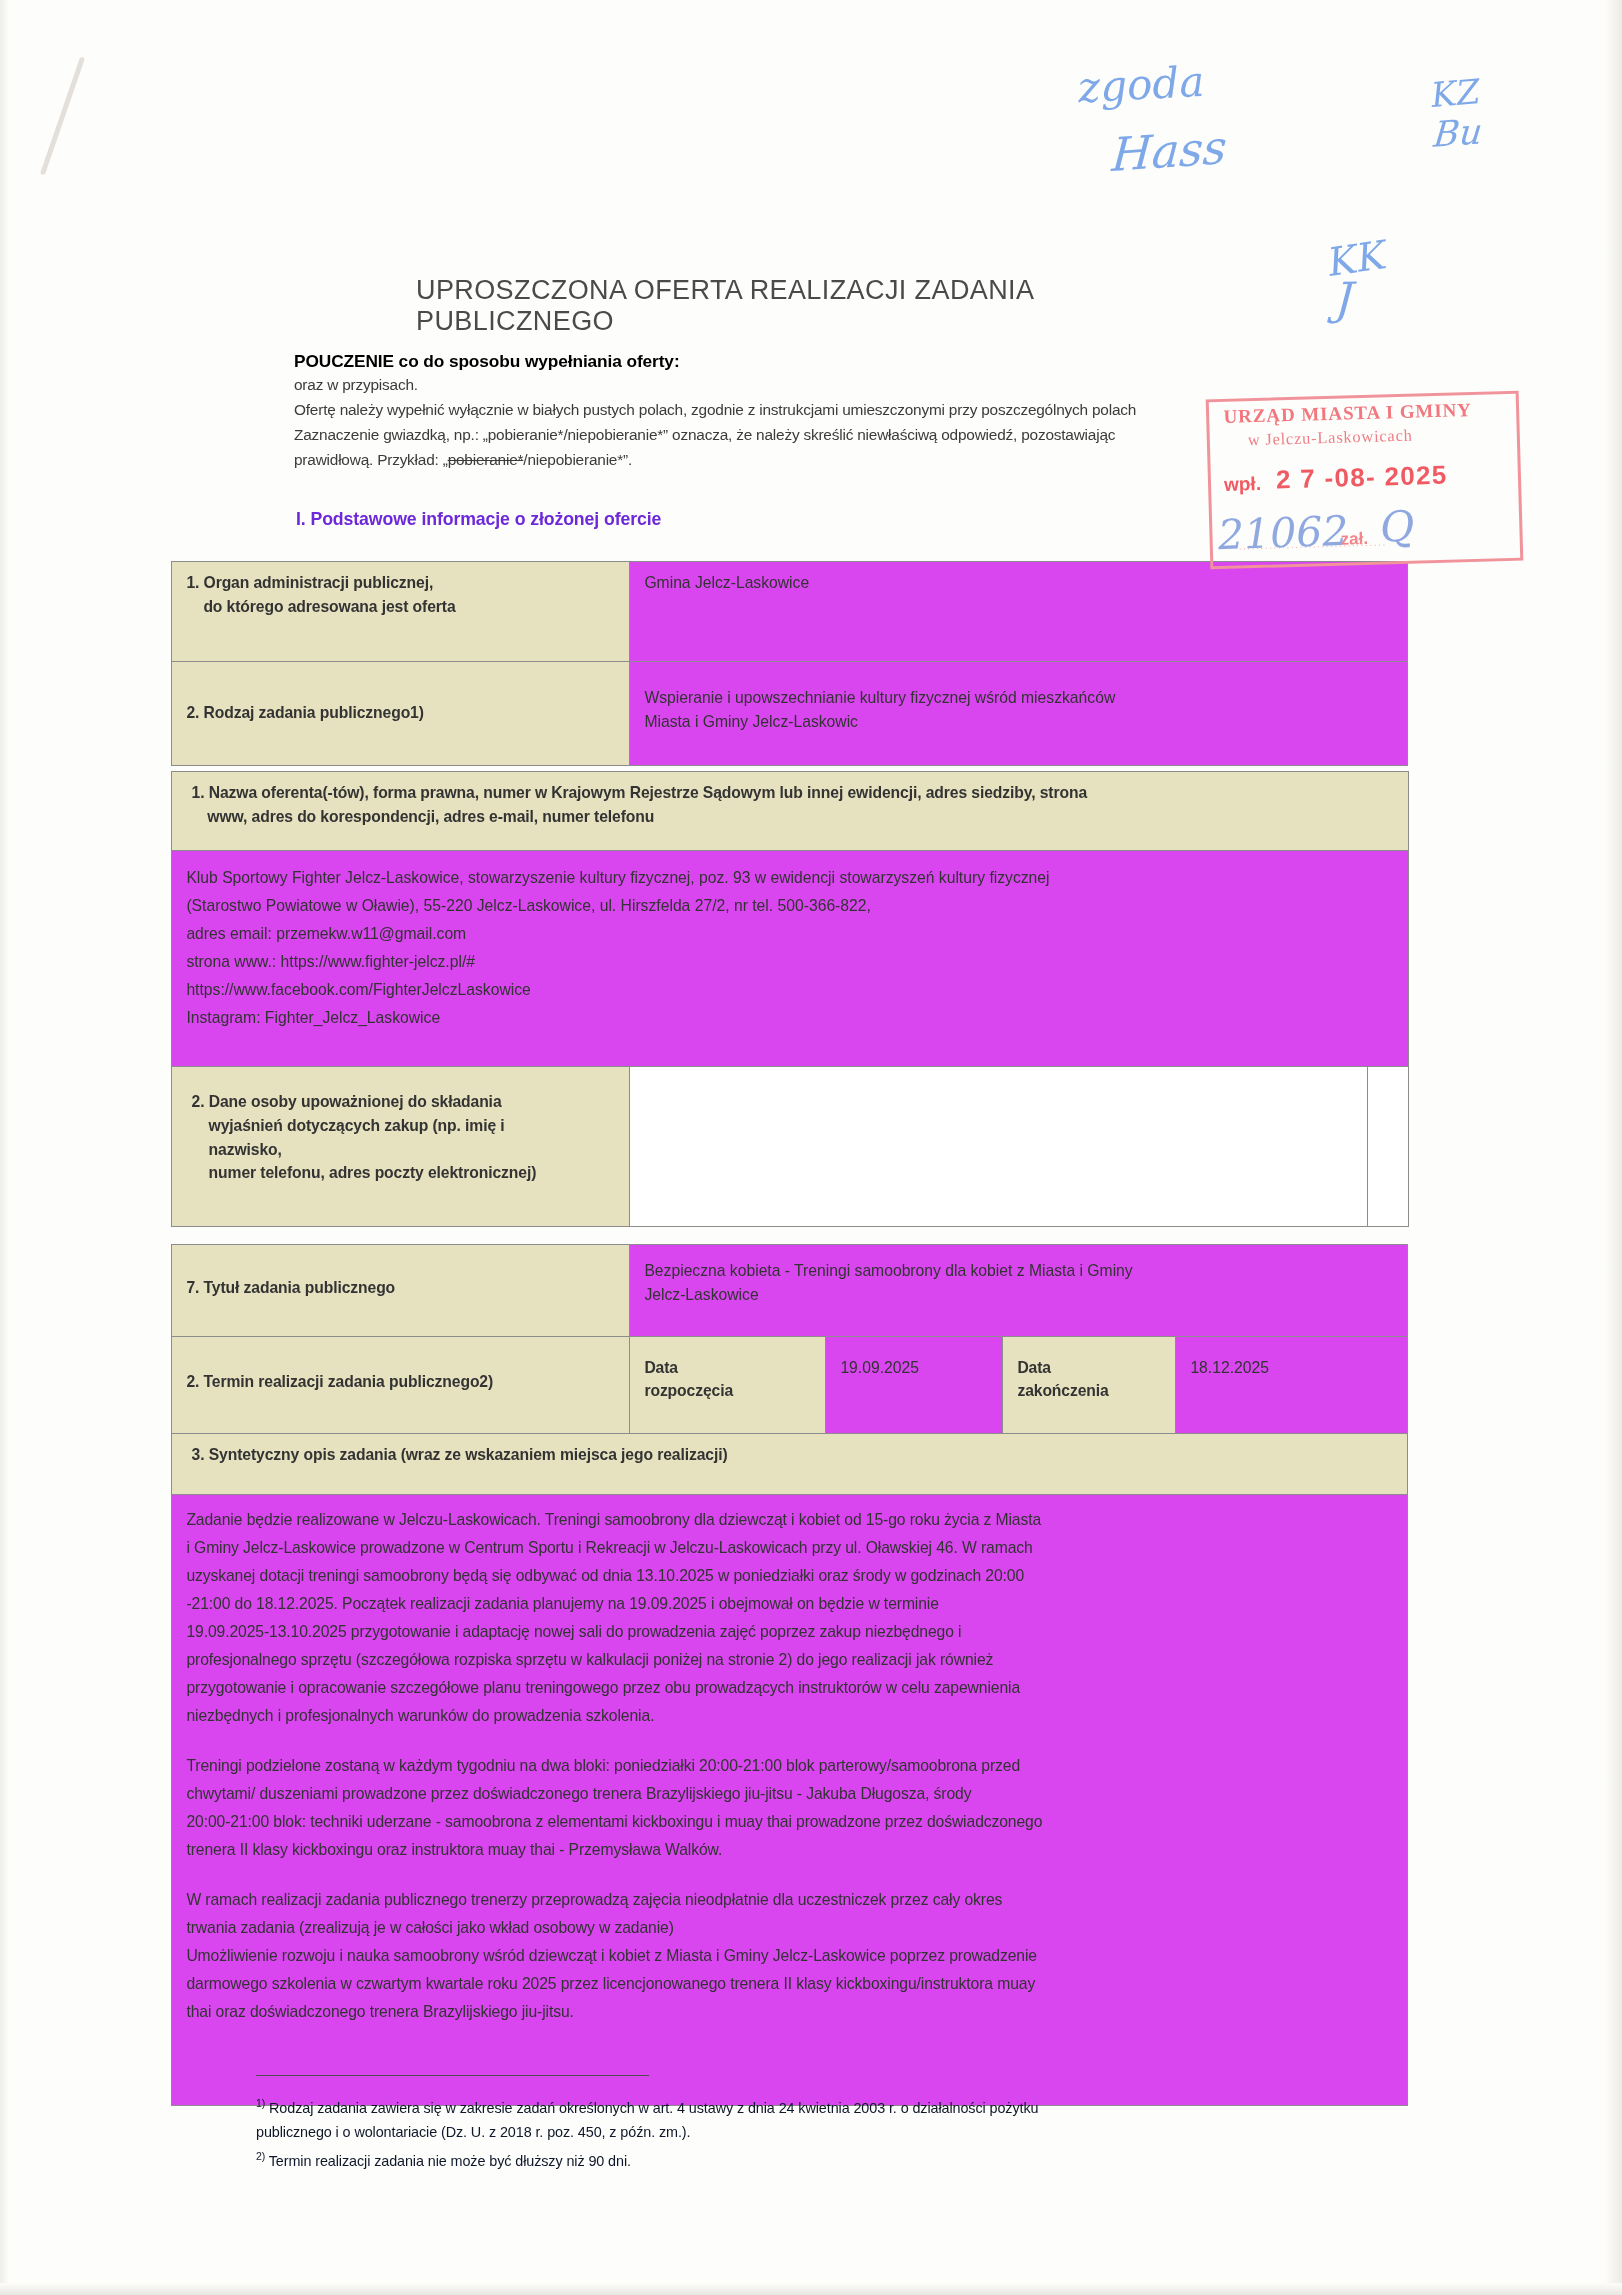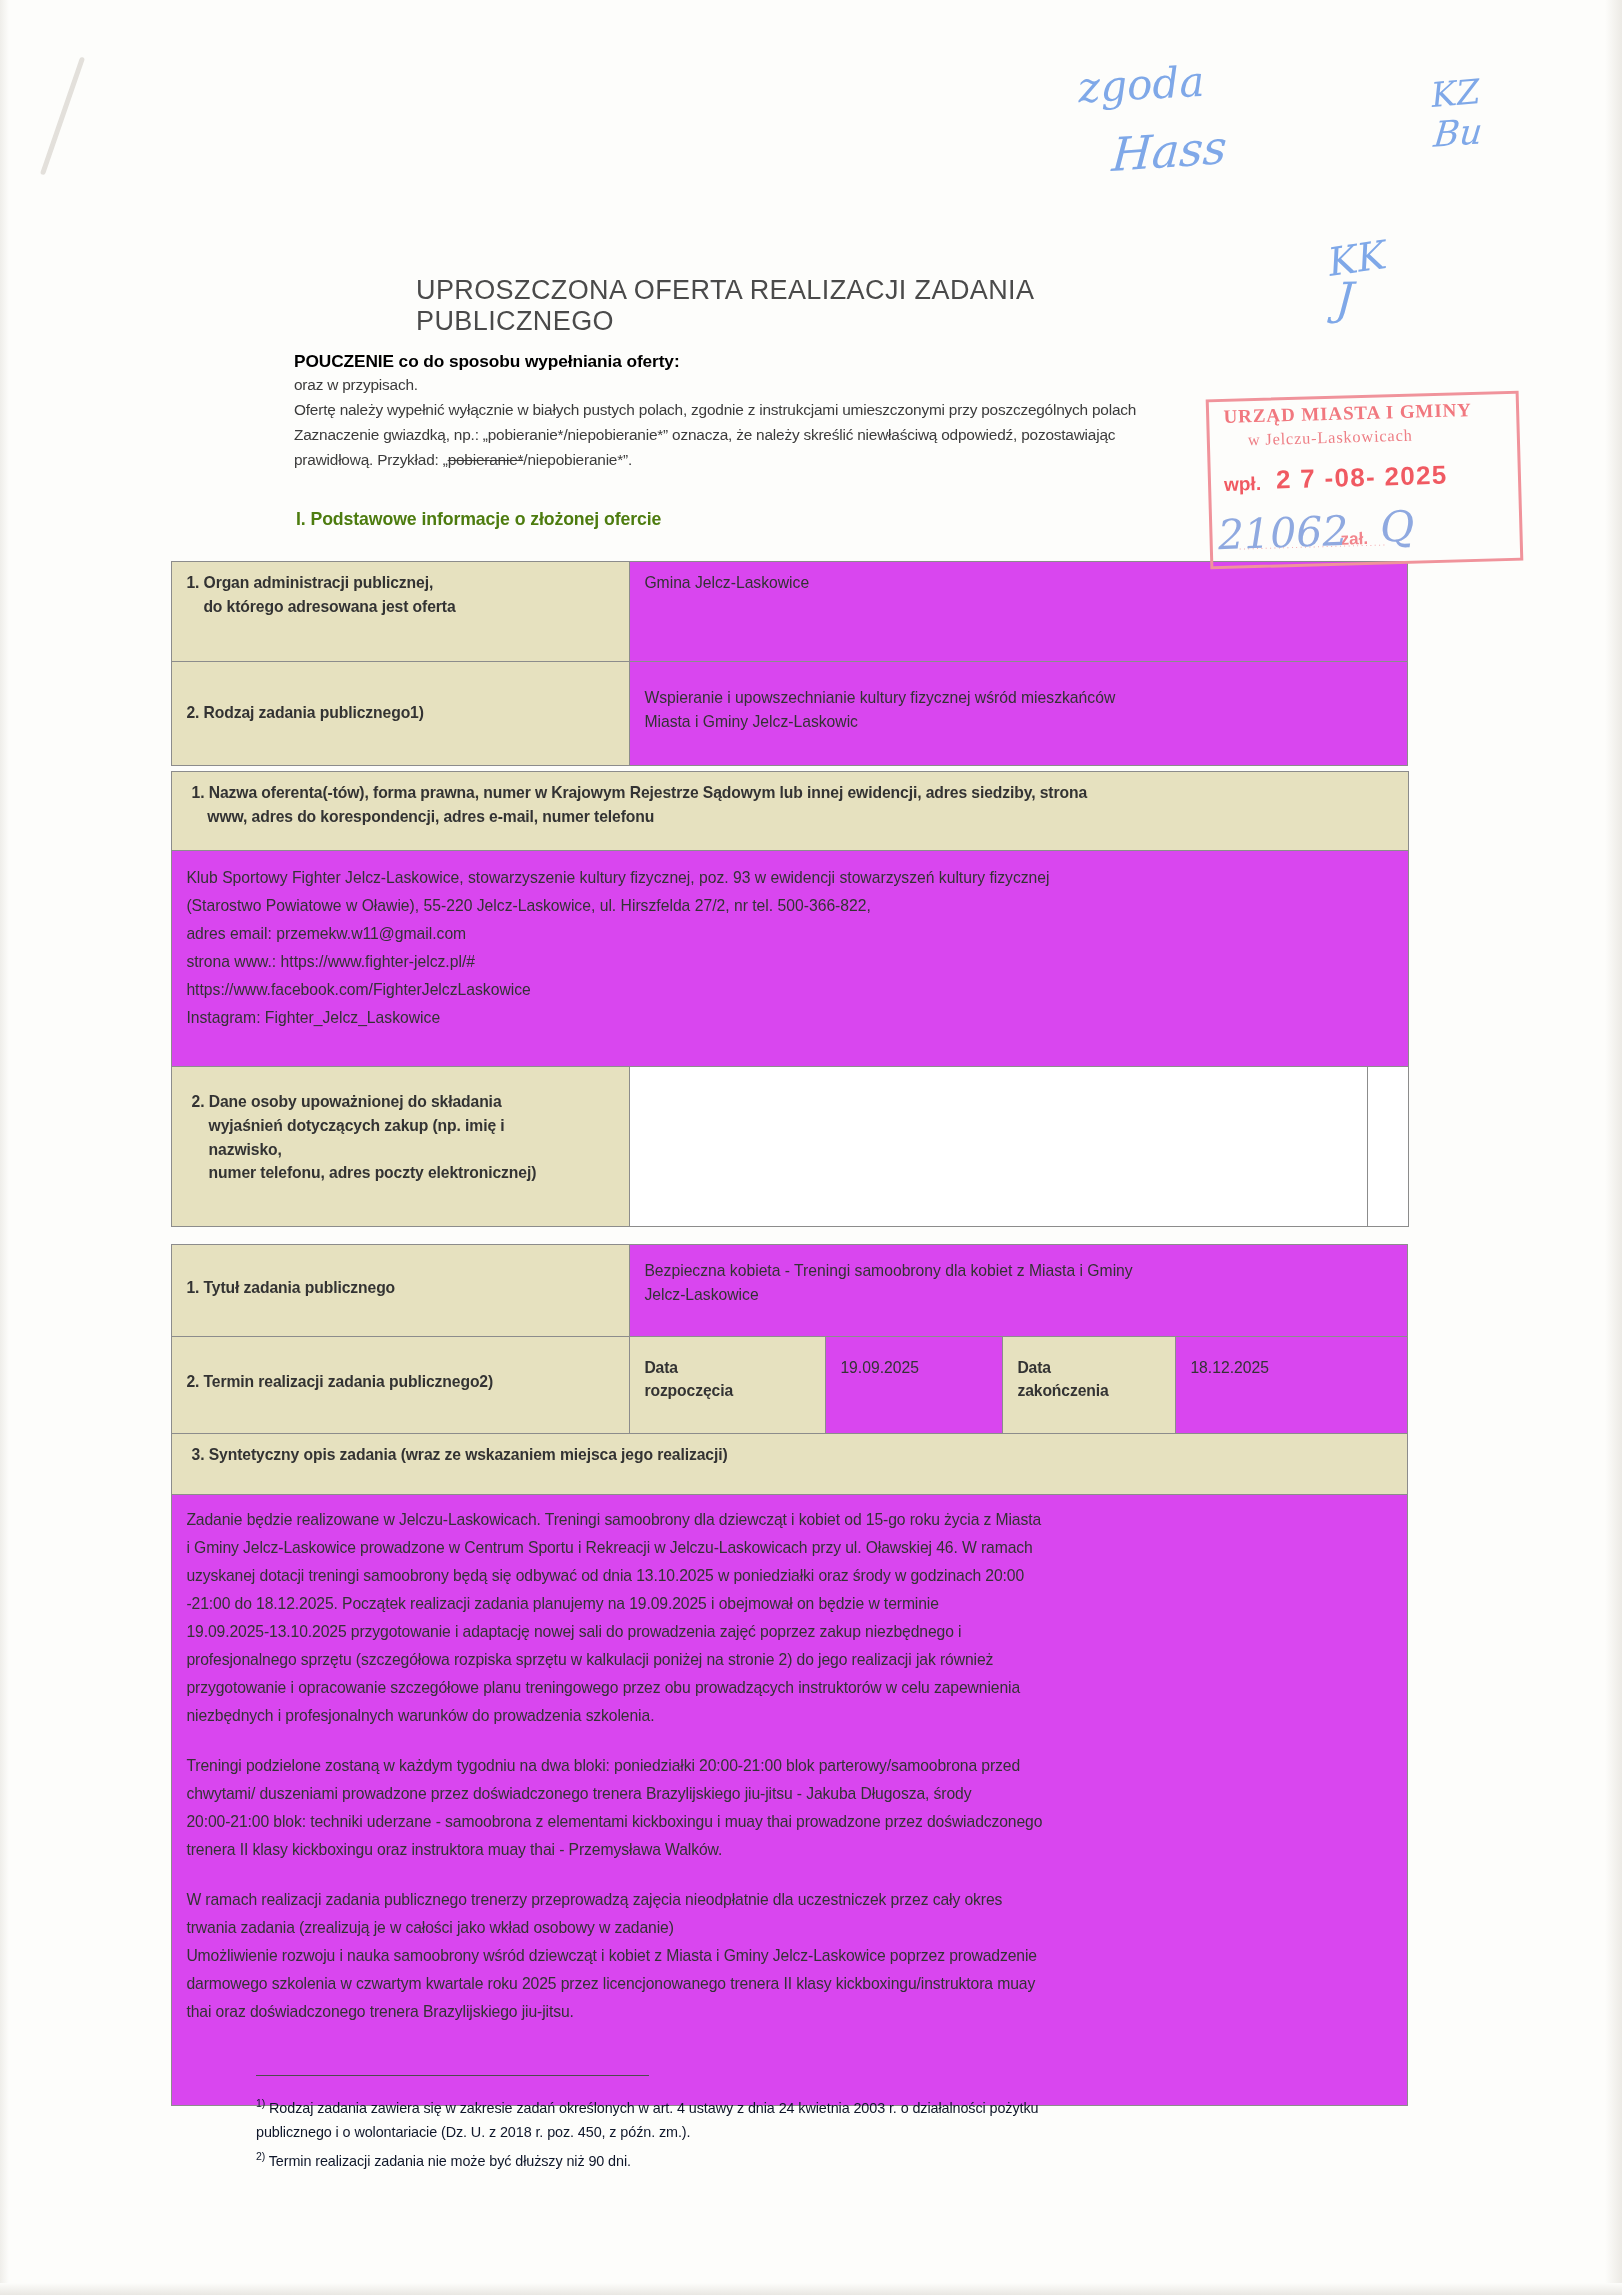--- a/index.html
+++ b/index.html
@@ -30,21 +30,21 @@
     font-weight:400;
   }
 
   
   .pouczenie { position:absolute; left:294px; top:351px; width:1021px; }
   .pouczenie .p-head { font-size:17.3px; font-weight:bold; color:#000000; letter-spacing:-0.1px;}
   .pouczenie .p-line { font-size:15.4px; color:#3b3b3b; line-height:25px; letter-spacing:-0.2px; }
   .p-strike { text-decoration:line-through; }
 
   .sect-head {
-    position:absolute; font-size:17.7px; font-weight:bold; color:#4d7c0f; letter-spacing:-0.1px;
+    position:absolute; font-size:17.7px; font-weight:bold; color:#6d28d9; letter-spacing:-0.1px;
   }
   #sect-1 { left:296px; top:509px; }
   #sect-2 { left:296px; top:717px; }
   #sect-3 { left:296px; top:1196px; }
 
   
   .tbl { position:absolute; border-collapse:collapse; table-layout:fixed; }
   .tbl td {
     border:1px solid #8c8c8c;
     vertical-align:top;
@@ -202,21 +202,21 @@
     <colgroup>
       <col style="width:458px">
         <col style="width:196px">
         <col style="width:177px">
       <col style="width:173px">
         <col style="width:232px">
     </colgroup>
     <tbody>
       <tr>
         <td class="lbl" style="height:73px">
-          <div style="padding-top:22px">1. Tytuł zadania publicznego</div>
+          <div style="padding-top:22px">7. Tytuł zadania publicznego</div>
         </td>
         <td class="val" colspan="4">
           <div style="padding-top:5.2px">
             <span>Bezpieczna kobieta - Treningi samoobrony dla kobiet z Miasta i Gminy</span><br>
             <span>Jelcz-Laskowice</span>
           </div>
         </td>
       </tr>
       <tr>
         <td class="lbl" style="height:77px">

